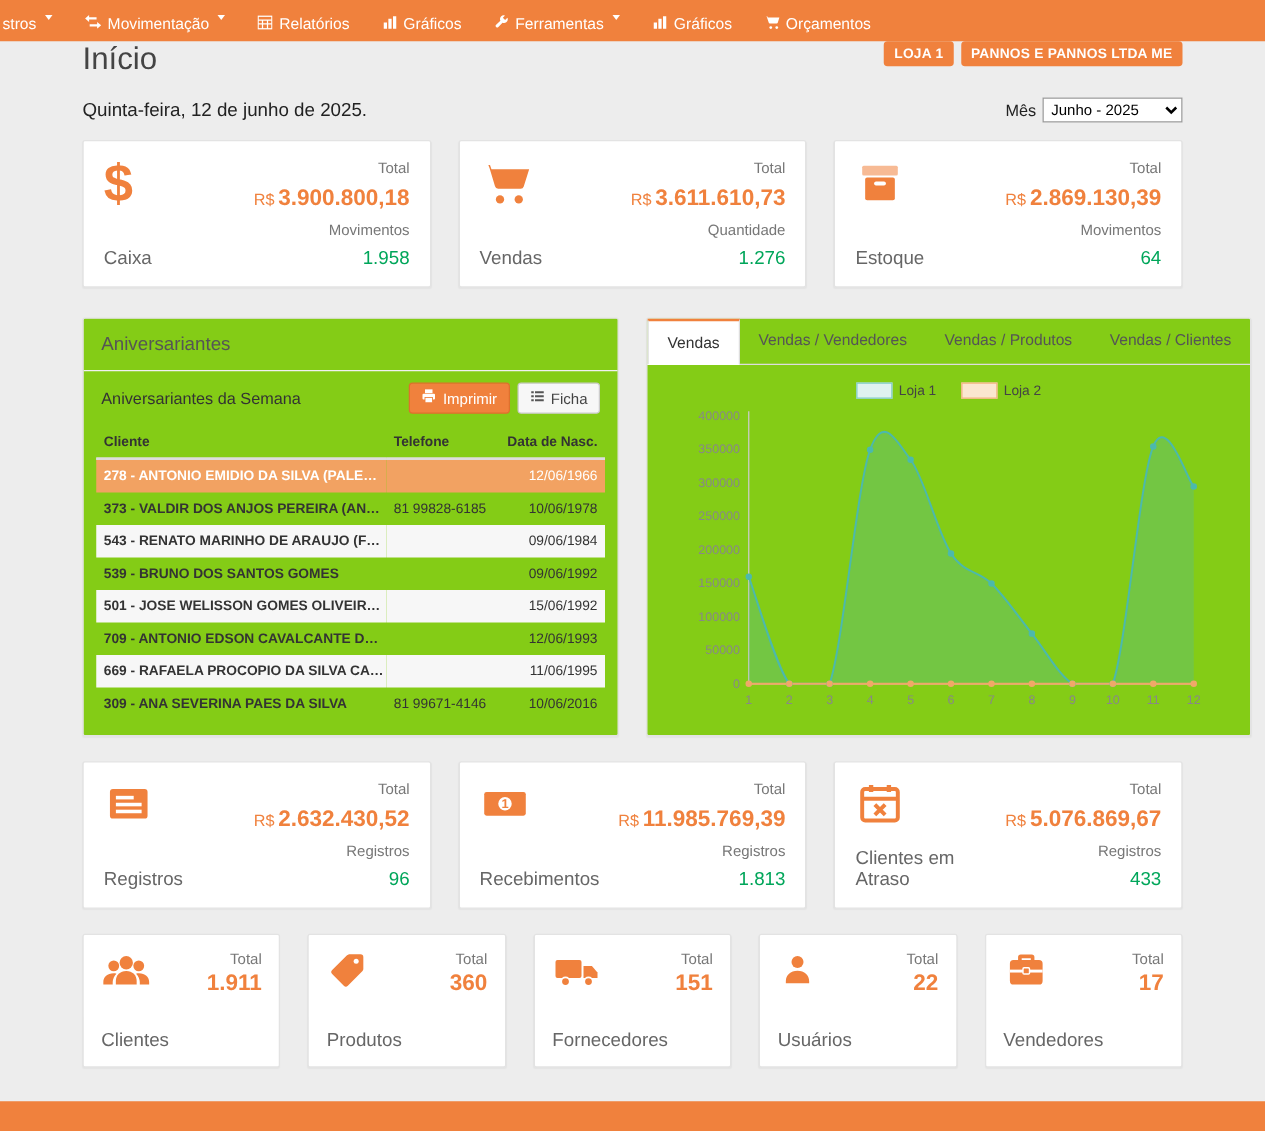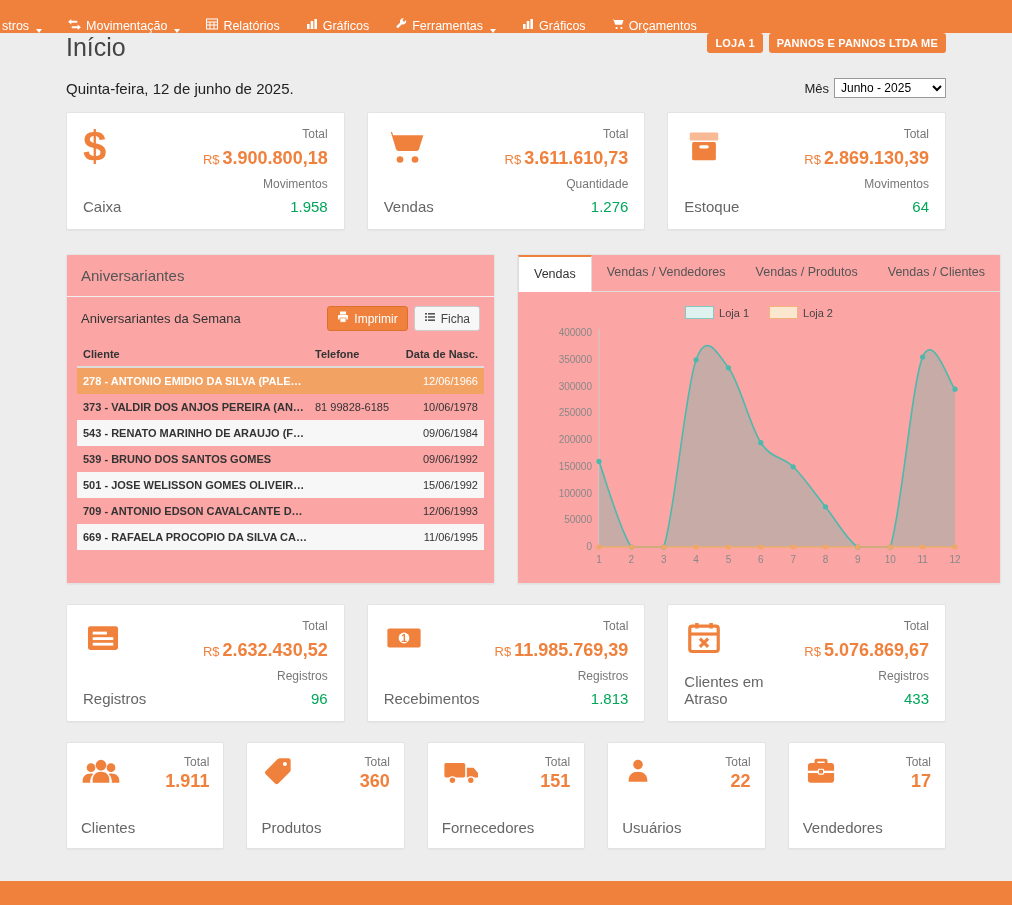--- a/index.html
+++ b/index.html
@@ -1,21 +1,21 @@
 <!DOCTYPE html>
 <html><head>
 <meta charset="utf-8">
 <style>
   *{box-sizing:border-box;margin:0;padding:0}
   html,body{width:1012px;height:905px}
   body{font-family:"Liberation Sans",sans-serif;background:#ededed;position:relative;overflow:hidden}
 
   
   .navbar{height:33px;background:#f0813d;display:flex;align-items:stretch;color:#fff;font-size:12.5px}
-  .nav-item{display:flex;align-items:flex-end;gap:5px;padding:0 13px;cursor:pointer;white-space:nowrap}
+  .nav-item{display:flex;align-items:flex-start;gap:5px;padding:12px 13px;cursor:pointer;white-space:nowrap}
   .nav-item:first-child{padding-left:2px}
   .caret{width:0;height:0;border-left:3.5px solid transparent;border-right:3.5px solid transparent;border-top:4px solid #fff;margin-left:2px}
 
   .container{width:880px;margin:0 auto}
   .header-row{display:flex;justify-content:space-between;align-items:flex-start;margin-top:0}
   .page-title{font-size:25px;color:#444;font-weight:400}
   .badges{display:flex;gap:6px}
   .badge{background:#f0813d;color:#fff;font-size:11px;font-weight:bold;padding:4px 8px;border-radius:3px;letter-spacing:.2px}
   .date-row{display:flex;justify-content:space-between;align-items:center;margin-top:16px;font-size:15px;color:#222}
   .month{font-size:13px;color:#222;display:flex;align-items:center;gap:5px}
@@ -28,21 +28,21 @@
   .stat-icon{height:46px;display:flex;align-items:flex-start}
   .dollar-glyph{font-size:42px;font-weight:bold;color:#f0813d;line-height:.95}
   .stat-label{font-size:15px;color:#666}
   .stat-right{text-align:right;display:flex;flex-direction:column;justify-content:space-between}
   .muted{font-size:12px;color:#777}
   .stat-total{color:#f0813d;font-weight:bold;font-size:18px;white-space:nowrap}
   .stat-total .cur{font-weight:400;font-size:13px;margin-right:3px}
   .stat-count{color:#00a65a;font-weight:normal;font-size:15px}
 
   .mid-row{display:flex;gap:22px;margin-top:24px;align-items:stretch}
-  .panel{background:#fca5a5;border:1px solid #e3e3e3;border-radius:2px;box-shadow:0 1px 1px rgba(0,0,0,.04)}
+  .panel{background:#84cc16;border:1px solid #e3e3e3;border-radius:2px;box-shadow:0 1px 1px rgba(0,0,0,.04)}
   .bday-panel{width:429px;flex:none}
   .panel-title{padding:12px 14px;font-size:15px;color:#555;border-bottom:1px solid #f0f0f0}
   .bday-sub{display:flex;justify-content:space-between;align-items:center;padding:9px 14px;font-size:13px;color:#333}
   .btns{display:flex;gap:6px}
   .btn{display:inline-flex;align-items:center;gap:5px;font-size:12px;padding:4px 9px;border-radius:3px;border:1px solid transparent;cursor:pointer;font-family:inherit}
   .btn-orange{background:#f0813d;color:#fff;border-color:#de702d}
   .btn-light{background:#f7f7f7;color:#444;border-color:#ccc}
   table.bday{width:calc(100% - 20px);margin:2px 10px 12px;border-collapse:collapse;font-size:11px}
   .bday th{text-align:left;font-size:11px;color:#333;padding:6px;border-bottom:2px solid #ddd;white-space:nowrap}
   .bday th:last-child,.bday td:last-child{text-align:right}
@@ -268,20 +268,25 @@
             </tr>
             <tr>
               <td class="c-name">709 - ANTONIO EDSON CAVALCANTE D…</td>
               <td class="c-tel"></td>
               <td class="c-date">12/06/1993</td>
             </tr>
             <tr>
               <td class="c-name">669 - RAFAELA PROCOPIO DA SILVA CA…</td>
               <td class="c-tel"></td>
               <td class="c-date">11/06/1995</td>
+            </tr>
+            <tr>
+              <td class="c-name">309 - ANA SEVERINA PAES DA SILVA</td>
+              <td class="c-tel">81 99671-4146</td>
+              <td class="c-date">10/06/2016</td>
             </tr>
           </tbody>
       </table>
     </div>
 
     <div class="panel chart-panel">
       <div class="tabs">
         <div class="tab active">Vendas</div>
         <div class="tab">Vendas / Vendedores</div>
         <div class="tab">Vendas / Produtos</div>

